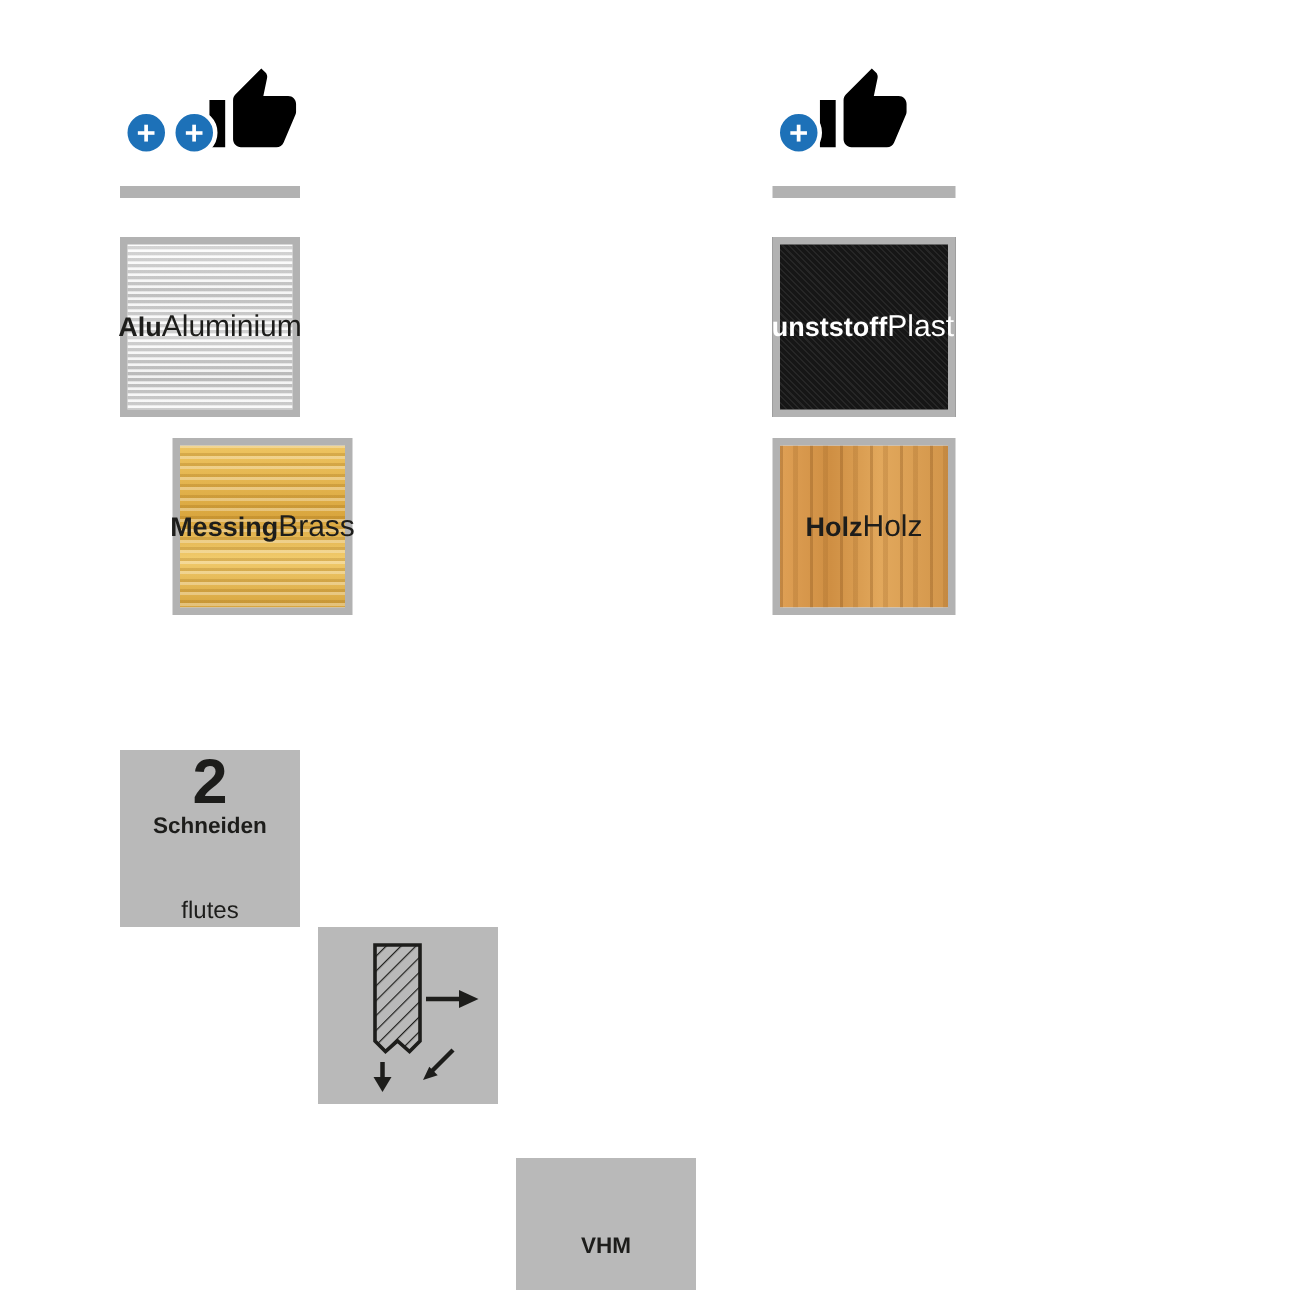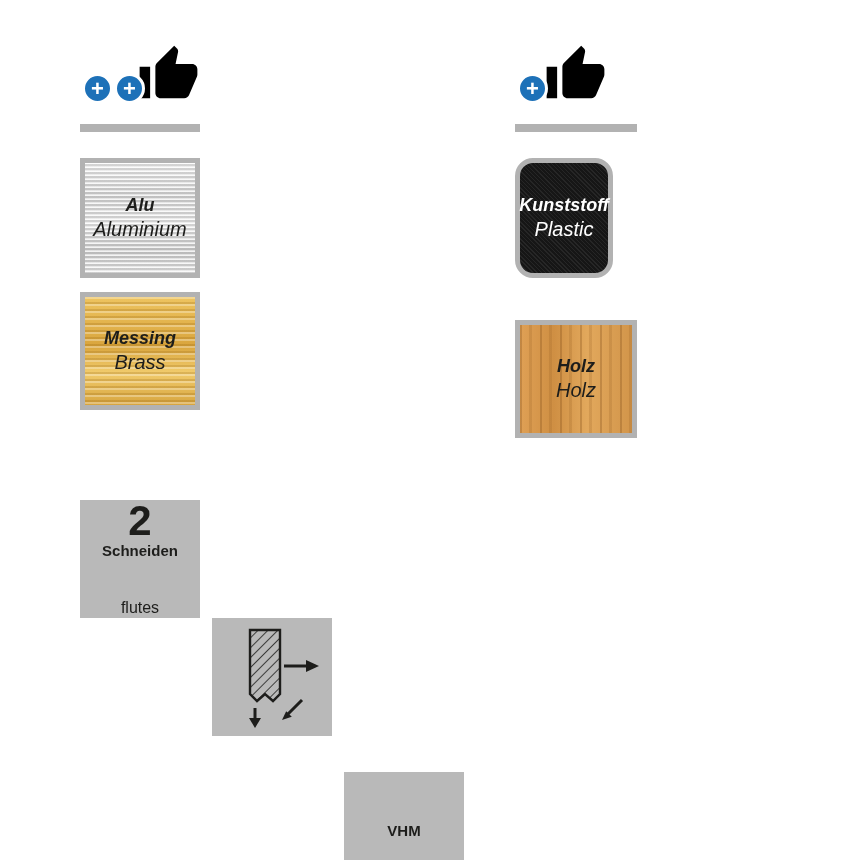--- a/index.html
+++ b/index.html
@@ -23,61 +23,60 @@
     z-index:2;
   }
   .thumb-svg { z-index:1; }
 
   .divider { height:8px; background:#b2b2b2; }
 
   
   .mat {
     width:120px; height:120px;
     border:5px solid #b2b2b2;
-    display:flex; flex-direction:column;
+    display:flex; flex-direction:row;
     align-items:center; justify-content:center;
     text-align:center;
-    font-style:italic;
   }
   .mat .mat-title { font-weight:bold; font-size:18px; line-height:1.25; }
   .mat .mat-sub   { font-size:20px; line-height:1.25; }
   .mat.light { color:#ffffff; }
 
   .tex-aluminium {
     background:
       repeating-linear-gradient(180deg,
         rgba(255,255,255,0.75) 0 1px,
         rgba(150,150,150,0.35) 1px 3px,
         rgba(235,235,235,0.65) 3px 4px),
       linear-gradient(180deg,#f7f7f7,#d6d6d6 30%,#f2f2f2 55%,#cccccc 80%,#ebebeb);
   }
   .tex-brass {
     background:
       repeating-linear-gradient(180deg,
         rgba(255,255,255,0.30) 0 2px,
         rgba(0,0,0,0) 2px 5px,
         rgba(140,90,10,0.22) 5px 7px),
       linear-gradient(180deg,#eec460,#d9a53d 45%,#f1cb6c 70%,#d7a53f);
+    margin-left: 35px;
   }
   .tex-plastic {
     background:
       repeating-linear-gradient(45deg,
         rgba(255,255,255,0.07) 0 1px,
         rgba(0,0,0,0) 1px 3px),
       #161616;
   }
   .tex-wood {
     background:
       repeating-linear-gradient(90deg,
         rgba(120,70,20,0.28) 0 2px,
         rgba(0,0,0,0) 2px 9px,
         rgba(150,95,35,0.22) 9px 12px,
         rgba(0,0,0,0) 12px 20px),
       linear-gradient(90deg,#dfa055,#cf8f43 30%,#e2a85c 60%,#d2954a);
-    margin-top: 28px;
   }
 
   
   .spec {
     width:120px; height:118px;
     background:#b9b9b9;
     display:flex; flex-direction:column;
     align-items:center; justify-content:center;
     text-align:center;
     position:relative;
@@ -107,21 +106,21 @@
 <div class="abs mat tex-aluminium" style="left:80px; top:158px;">
   <div class="mat-title">Alu</div>
   <div class="mat-sub">Aluminium</div>
 </div>
 
 <div class="abs mat tex-brass" style="left:80px; top:292px; height:118px;">
   <div class="mat-title">Messing</div>
   <div class="mat-sub">Brass</div>
 </div>
 
-<div class="abs mat tex-plastic light" style="left:515px; top:158px; width:98px;border-radius:18px;">
+<div class="abs mat tex-plastic light" style="left:515px; top:158px; width:122px;">
   <div class="mat-title">Kunststoff</div>
   <div class="mat-sub">Plastic</div>
 </div>
 
 <div class="abs mat tex-wood" style="left:515px; top:292px; width:122px; height:118px;">
   <div class="mat-title">Holz</div>
   <div class="mat-sub">Holz</div>
 </div>
 
 <div class="abs spec" style="left:80px; top:500px;">

